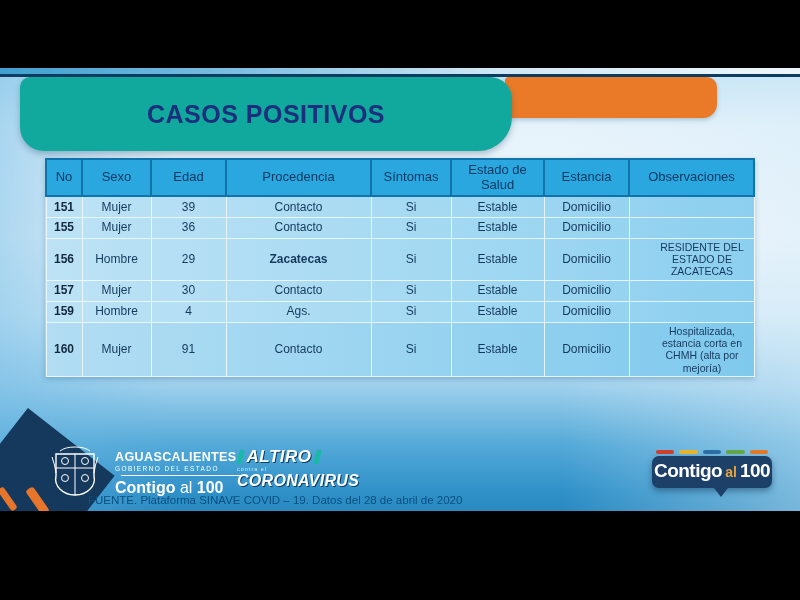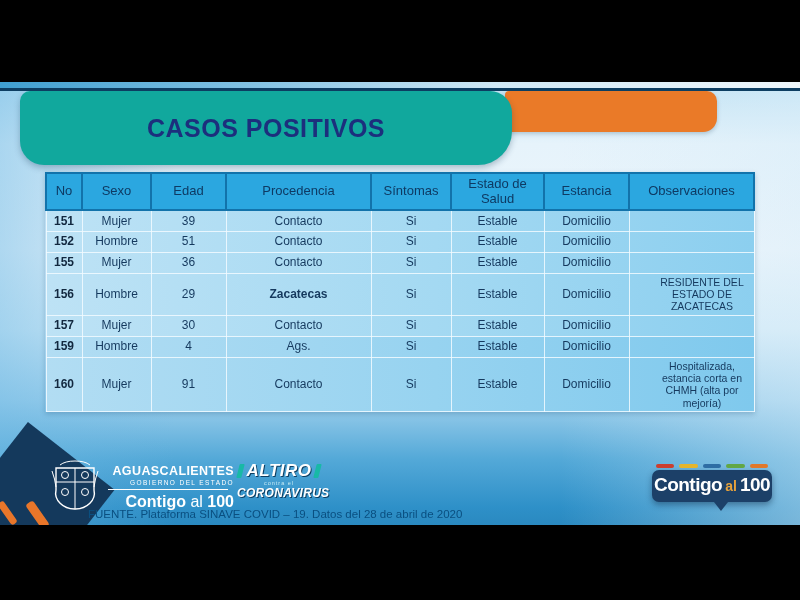--- a/index.html
+++ b/index.html
@@ -1,21 +1,21 @@
 <!DOCTYPE html>
 <html><head>
 <meta charset="utf-8">
 <style>
   * { margin:0; padding:0; box-sizing:border-box; }
   html,body { width:800px; height:600px; background:#000; overflow:hidden;
               font-family:"Liberation Sans", sans-serif; }
   .stage { position:relative; width:800px; height:600px; background:#000; }
 
   
-  .slide { position:absolute; left:0; top:82px; width:800px; height:443px; overflow:hidden;
+  .slide { position:absolute; left:0; top:68px; width:800px; height:443px; overflow:hidden;
            background:linear-gradient(180deg,#bfe2f4 0%,#e6f3fb 14%,#eef6fc 38%,#d6ecf8 56%,
                                       #9dcfec 72%,#54a9d8 85%,#2e90c8 96%,#2a89c0 100%); }
   .slide-tint { position:absolute; inset:0; pointer-events:none;
            background:linear-gradient(90deg,rgba(110,185,228,.50) 0%,rgba(110,185,228,0) 22%,
                                       rgba(255,255,255,0) 70%,rgba(215,236,248,.45) 100%); }
 
   .top-strip { position:absolute; left:0; top:0; width:800px; height:6px;
            background:linear-gradient(90deg,#3f9fd0 0%,#7fc0e2 30%,#cfe8f5 62%,#eef6fb 100%); }
   .top-line  { position:absolute; left:0; top:6px; width:800px; height:3px; background:#0d3e62; }
 
@@ -51,35 +51,35 @@
   .corner-band2 { position:absolute; left:-70px; top:370px; width:40px; height:130px;
            background:#3e86b5; transform:rotate(-52deg); }
   .corner-stripe1 { position:absolute; left:4px; top:418px; width:7px; height:26px;
            background:#e8762a; border-radius:3px; transform:rotate(-35deg); }
   .corner-stripe2 { position:absolute; left:33px; top:418px; width:9px; height:30px;
            background:#e8762a; border-radius:3px; transform:rotate(-35deg); }
 
   
   .gov-logo { position:absolute; left:50px; top:377px; display:flex; align-items:center; color:#fff; }
   .gov-crest { width:50px; height:56px; }
-  .gov-text { margin-left:2px; width:132px; text-align:right; }
+  .gov-text { margin-left:15px; width:132px; text-align:left; }
   .gov-line1 { font-size:12.5px; font-weight:bold; letter-spacing:.4px; }
   .gov-line2 { font-size:6.5px; letter-spacing:1.4px; margin-top:1px; }
   .gov-rule  { height:1px; background:#fff; margin:3px 6px; }
   .gov-line3 { font-size:16px; font-weight:bold; }
   .gov-line3 .lt { font-weight:normal; }
 
   
-  .altiro { position:absolute; left:237px; top:379px; width:84px; text-align:center; color:#fff; }
+  .altiro { position:absolute; left:237px; top:379px; width:84px; text-align:left; color:#fff; }
   .altiro-row { display:flex; align-items:center; justify-content:center; gap:3px; }
   .altiro-mark { width:5px; height:14px; background:#18b9a6; transform:skewX(-14deg); border-radius:1px; }
   .altiro-line1 { font-size:17px; font-weight:bold; font-style:italic; letter-spacing:.5px;
                   text-shadow:1px 1px 0 #0d3e62; }
   .altiro-line2 { font-size:5.5px; color:#c8ecf5; letter-spacing:1px; margin-top:-1px; }
-  .altiro-line3 { font-size:12px; font-weight:bold; font-style:italic; letter-spacing:.3px;
+  .altiro-line3 { font-size:16px; font-weight:bold; font-style:italic; letter-spacing:.3px;
                   text-shadow:1px 1px 0 #0d3e62; }
 
   
   .contigo { position:absolute; left:652px; top:382px; width:120px; }
   .contigo-dashes { display:flex; gap:5px; padding:0 4px; }
   .contigo-dashes span { height:4px; border-radius:2px; flex:1; }
   .contigo-bubble { margin-top:2px; background:#1c4068; border-radius:7px; padding:4px 7px 6px;
                   box-shadow:0 3px 6px rgba(10,40,70,.45);
                   display:flex; align-items:baseline; justify-content:center; gap:3px; }
   .contigo-tail { width:0; height:0; margin-left:62px; border-left:7px solid transparent;
@@ -134,30 +134,20 @@
             <td class="col-no">151</td>
             <td>Mujer</td>
             <td>39</td>
             <td>Contacto</td>
             <td>Si</td>
             <td>Estable</td>
             <td>Domicilio</td>
             <td class="col-obs"></td>
           </tr>
           <tr>
-            <td class="col-no">152</td>
-            <td>Hombre</td>
-            <td>51</td>
-            <td>Contacto</td>
-            <td>Si</td>
-            <td>Estable</td>
-            <td>Domicilio</td>
-            <td class="col-obs"></td>
-          </tr>
-          <tr>
             <td class="col-no">155</td>
             <td>Mujer</td>
             <td>36</td>
             <td>Contacto</td>
             <td>Si</td>
             <td>Estable</td>
             <td>Domicilio</td>
             <td class="col-obs"></td>
           </tr>
           <tr>

